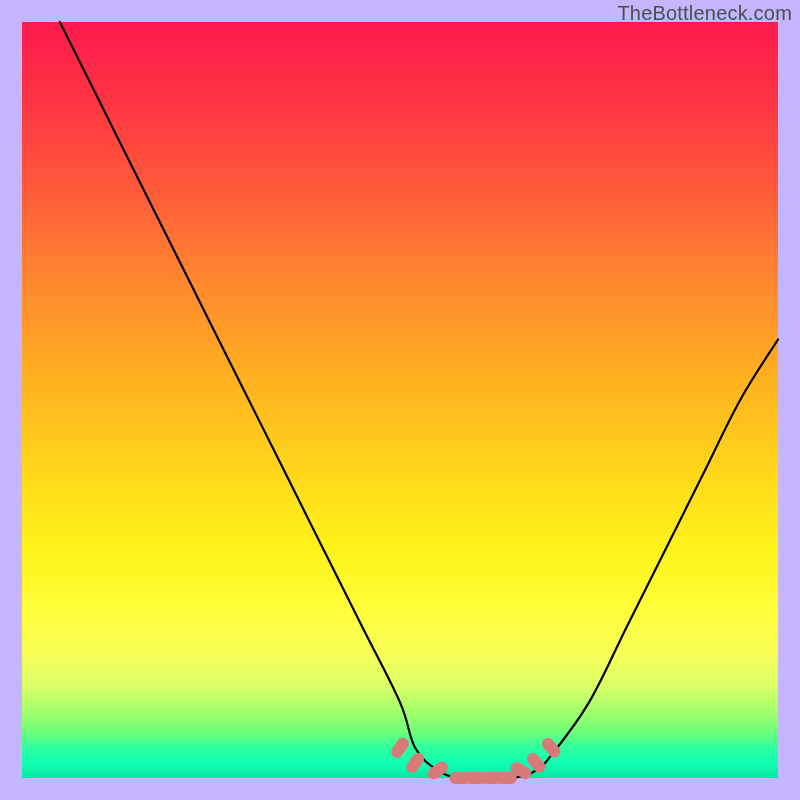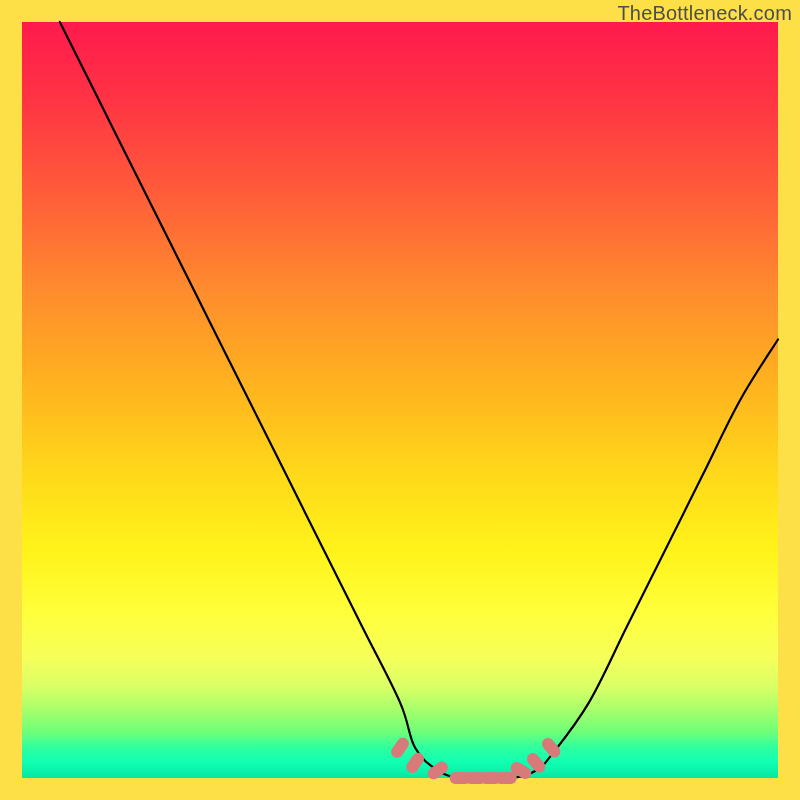--- a/index.html
+++ b/index.html
@@ -8,21 +8,21 @@
     width: 800px;
     height: 800px;
     background: #000;
     font-family: Arial, Helvetica, sans-serif;
     overflow: hidden;
   }
   .stage {
     position: relative;
     width: 800px;
     height: 800px;
-    background: #fde047;
+    background: #c4b5fd;
   }
   
   .plot-area {
     position: absolute;
     left: 22px;
     top: 22px;
     width: 756px;
     height: 756px;
     
     background: linear-gradient(to bottom,

